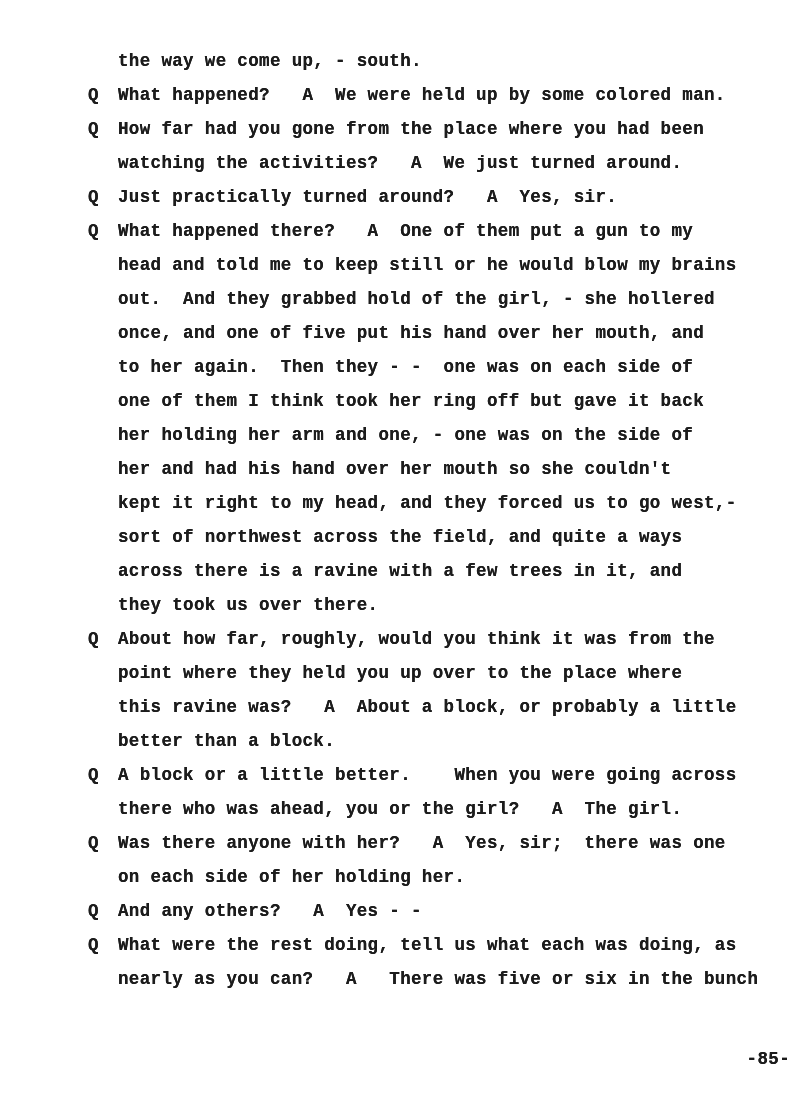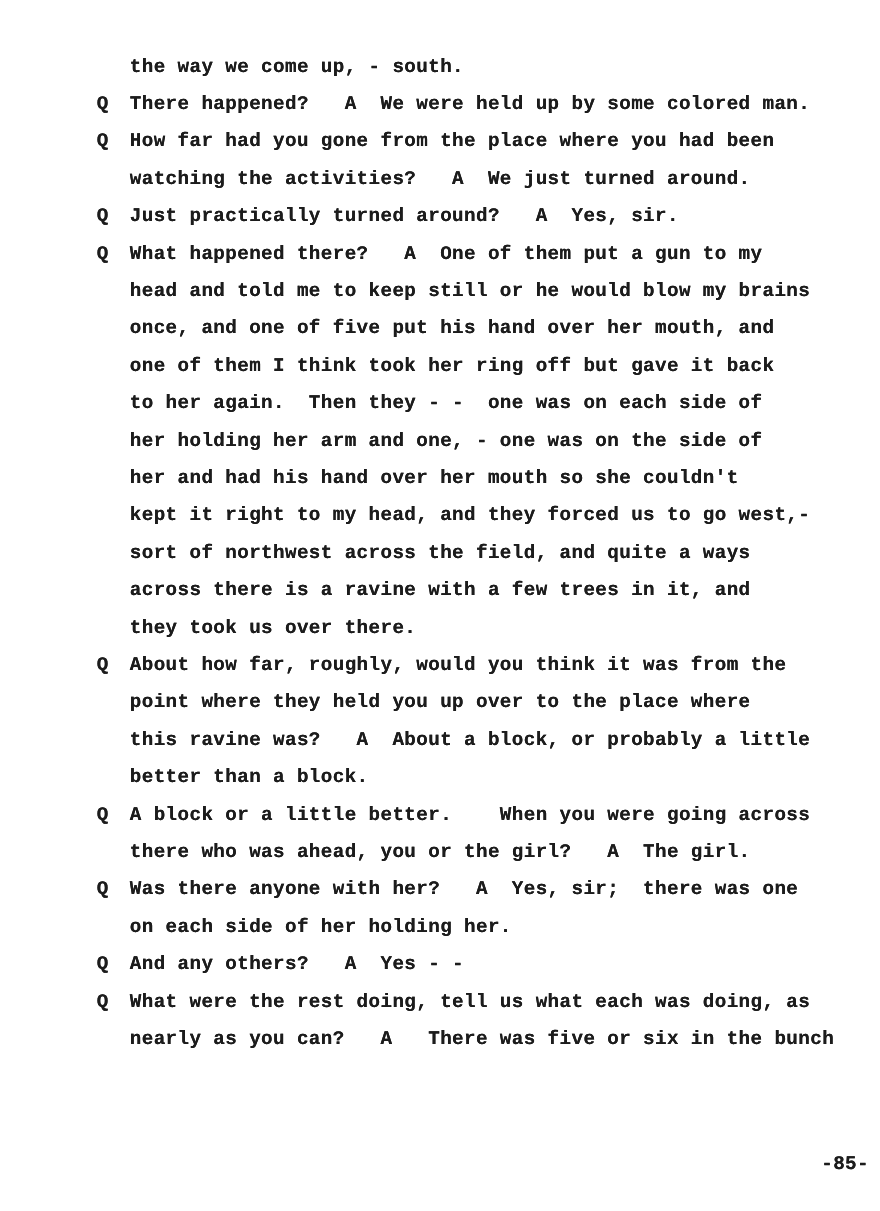--- a/index.html
+++ b/index.html
@@ -57,29 +57,30 @@
     line-height: 30px;
     text-shadow: 0 0 0.4px #1c1c1c;
   }
 </style>
 </head>
 <body>
 
 <div class="page">
   <div class="body-text">
       <div class="line"><span class="q"></span><span class="t">the way we come up, - south.</span></div>
-      <div class="line"><span class="q">Q</span><span class="t">There happened?   A  We were held up by some colored man.</span></div>
+      <div class="line"><span class="q">Q</span><span class="t">What happened?   A  We were held up by some colored man.</span></div>
       <div class="line"><span class="q">Q</span><span class="t">How far had you gone from the place where you had been</span></div>
       <div class="line"><span class="q"></span><span class="t">watching the activities?   A  We just turned around.</span></div>
       <div class="line"><span class="q">Q</span><span class="t">Just practically turned around?   A  Yes, sir.</span></div>
       <div class="line"><span class="q">Q</span><span class="t">What happened there?   A  One of them put a gun to my</span></div>
       <div class="line"><span class="q"></span><span class="t">head and told me to keep still or he would blow my brains</span></div>
+      <div class="line"><span class="q"></span><span class="t">out.  And they grabbed hold of the girl, - she hollered</span></div>
       <div class="line"><span class="q"></span><span class="t">once, and one of five put his hand over her mouth, and</span></div>
+      <div class="line"><span class="q"></span><span class="t">to her again.  Then they - -  one was on each side of</span></div>
       <div class="line"><span class="q"></span><span class="t">one of them I think took her ring off but gave it back</span></div>
-      <div class="line"><span class="q"></span><span class="t">to her again.  Then they - -  one was on each side of</span></div>
       <div class="line"><span class="q"></span><span class="t">her holding her arm and one, - one was on the side of</span></div>
       <div class="line"><span class="q"></span><span class="t">her and had his hand over her mouth so she couldn't</span></div>
       <div class="line"><span class="q"></span><span class="t">kept it right to my head, and they forced us to go west,-</span></div>
       <div class="line"><span class="q"></span><span class="t">sort of northwest across the field, and quite a ways</span></div>
       <div class="line"><span class="q"></span><span class="t">across there is a ravine with a few trees in it, and</span></div>
       <div class="line"><span class="q"></span><span class="t">they took us over there.</span></div>
       <div class="line"><span class="q">Q</span><span class="t">About how far, roughly, would you think it was from the</span></div>
       <div class="line"><span class="q"></span><span class="t">point where they held you up over to the place where</span></div>
       <div class="line"><span class="q"></span><span class="t">this ravine was?   A  About a block, or probably a little</span></div>
       <div class="line"><span class="q"></span><span class="t">better than a block.</span></div>

